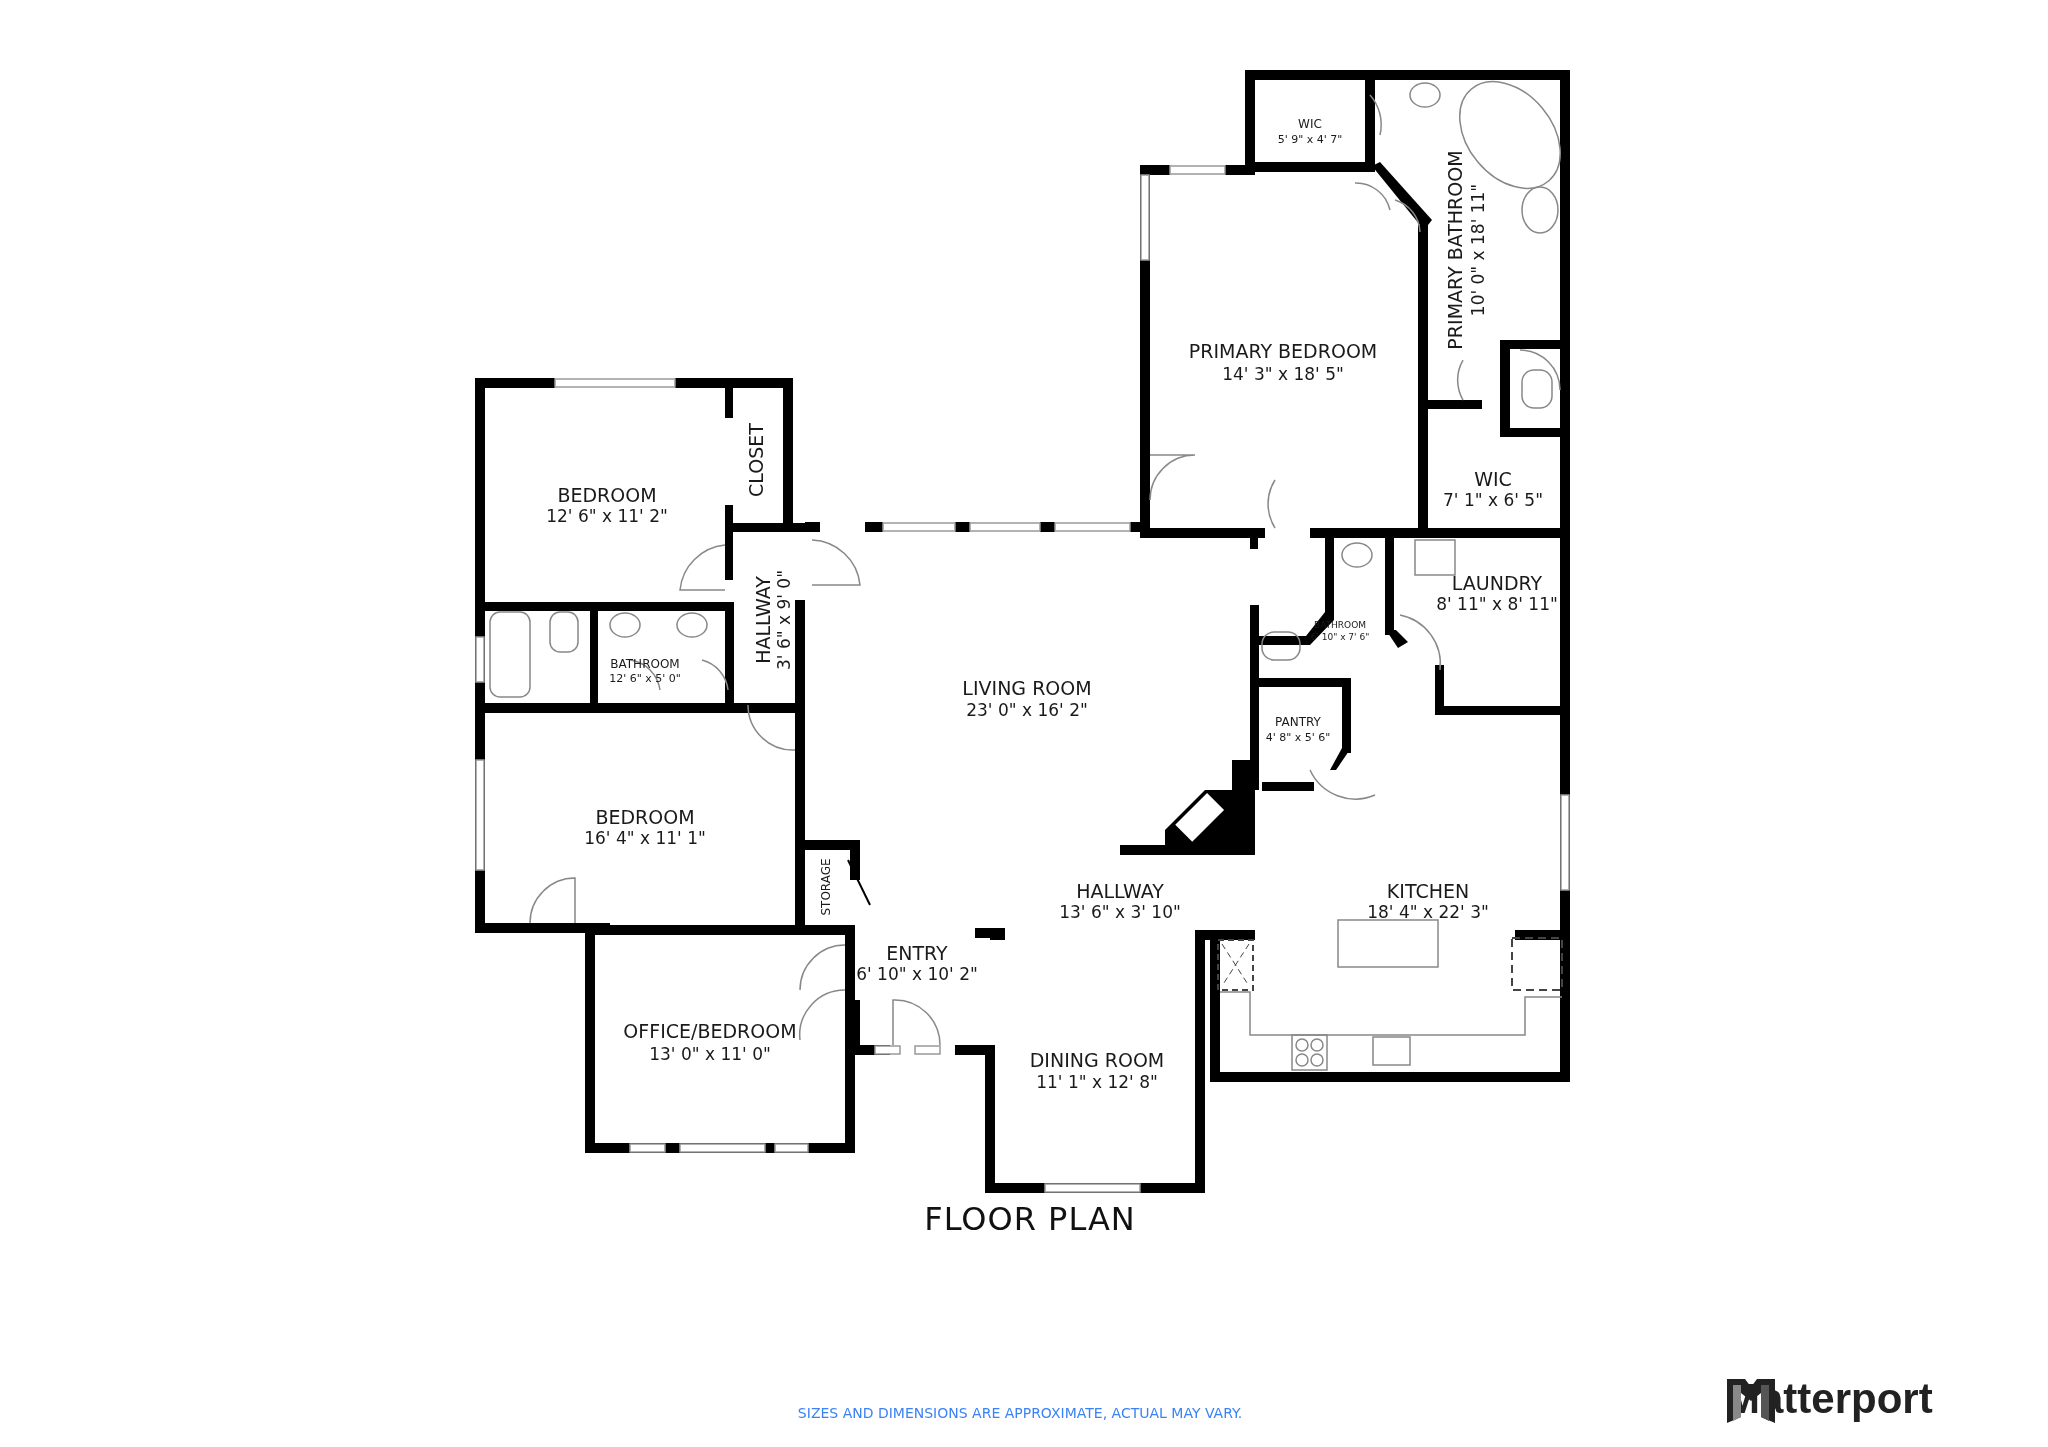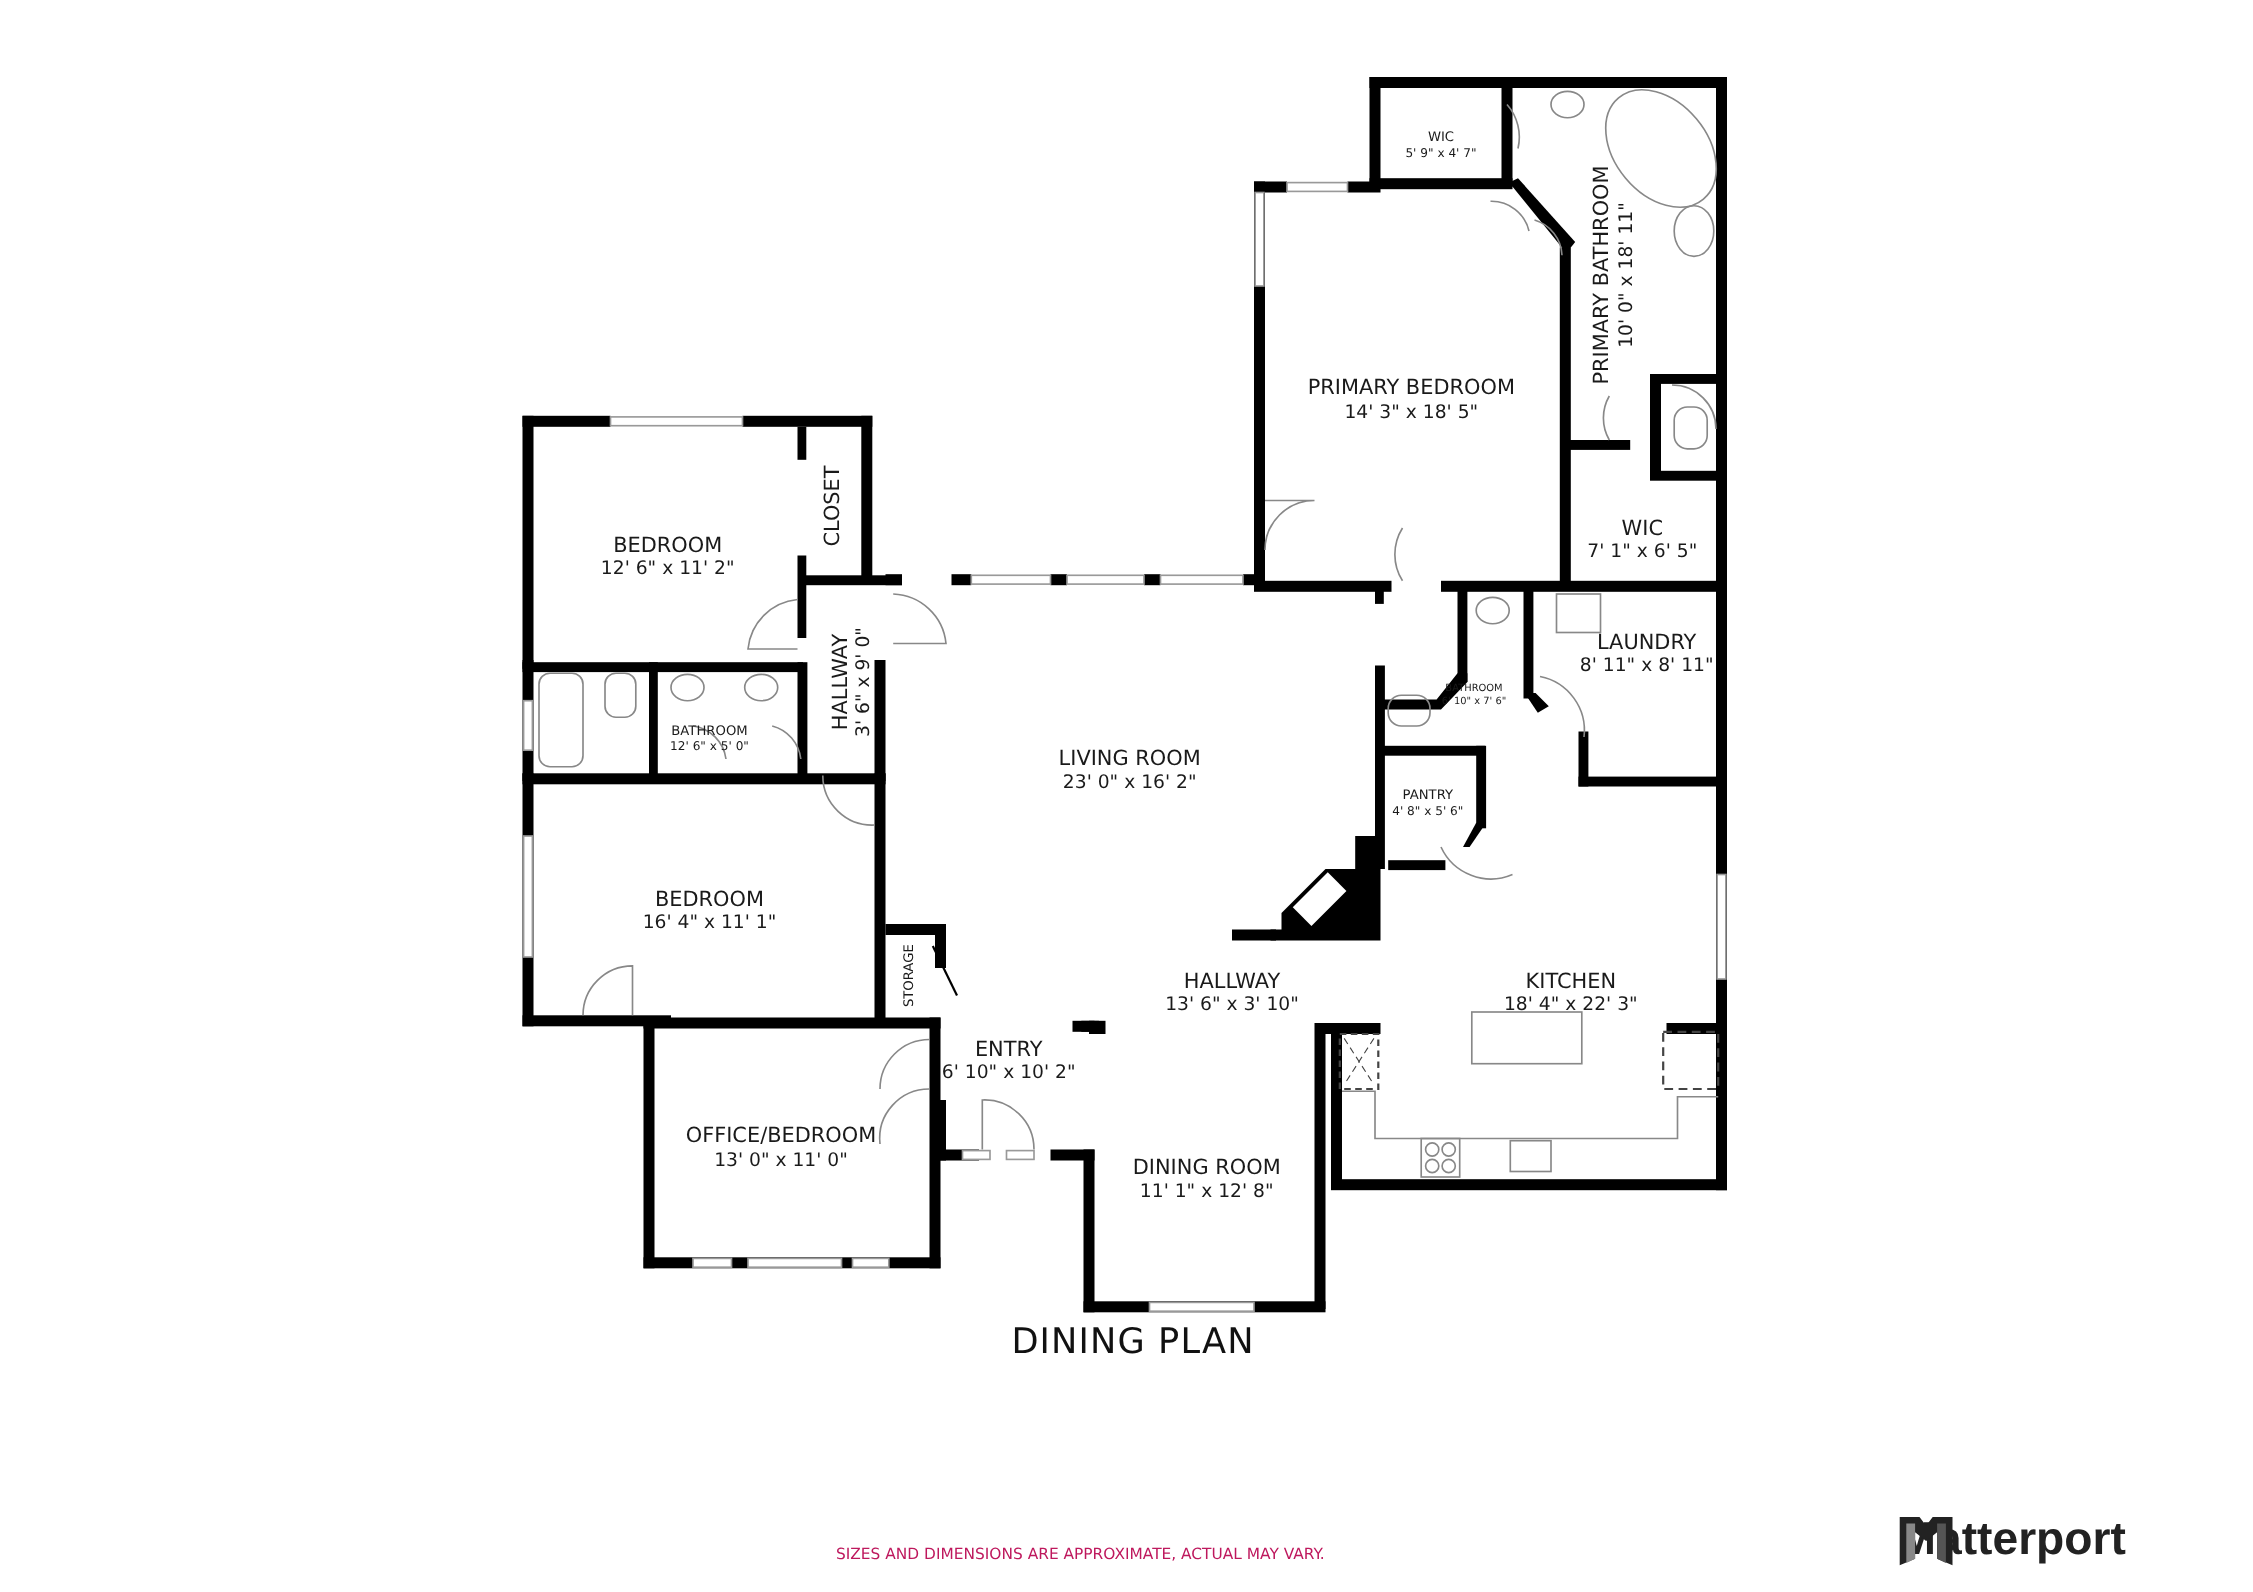--- a/index.html
+++ b/index.html
@@ -7,21 +7,21 @@
   svg{position:absolute;left:0;top:0;}
   .wall{fill:#000;}
   .thin{fill:none;stroke:#888;stroke-width:1.5;}
   .win{fill:#fff;stroke:#999;stroke-width:1.5;}
   .lbl{font-family:"DejaVu Sans",sans-serif;fill:#1a1a1a;text-anchor:middle;}
   .name{font-size:19px;}
   .dim{font-size:17px;}
   .sname{font-size:12px;}
   .sdim{font-size:11px;}
   .title{position:absolute;left:900px;top:1200px;width:260px;text-align:center;font-size:32px;color:#111;letter-spacing:1px;}
-  .disclaimer{position:absolute;left:760px;top:1405px;width:520px;font-size:14px;color:#be185d;}
+  .disclaimer{position:absolute;left:760px;top:1405px;width:520px;text-align:center;font-size:14px;color:#3b82f6;}
   .brand{position:absolute;left:1725px;top:1375px;display:flex;align-items:center;gap:12px;}
   .brand-text{font-family:"Liberation Sans",sans-serif;font-weight:bold;font-size:42px;color:#222;}
 </style>
 </head>
 <body>
 
 <svg width="2048" height="1447" viewBox="0 0 2048 1447">
 
   <g>
 
@@ -240,21 +240,21 @@
     <text class="lbl dim" x="917" y="980">6' 10" x 10' 2"</text>
 
     <text class="lbl name" x="710" y="1038">OFFICE/BEDROOM</text>
     <text class="lbl dim" x="710" y="1060">13' 0" x 11' 0"</text>
 
     <text class="lbl name" x="1097" y="1067">DINING ROOM</text>
     <text class="lbl dim" x="1097" y="1088">11' 1" x 12' 8"</text>
   </g>
 </svg>
 
-<div class="title">DINING PLAN</div>
+<div class="title">FLOOR PLAN</div>
 <div class="disclaimer">SIZES AND DIMENSIONS ARE APPROXIMATE, ACTUAL MAY VARY.</div>
 <div class="brand">
   <svg width="52" height="52" viewBox="0 0 52 52">
     <polygon points="2,4 20,4 26,12 32,4 50,4 50,48 36,42 36,18 26,26 16,18 16,42 2,48" fill="#222"></polygon>
     <polygon points="8,10 16,10 16,42 8,46" fill="#888"></polygon>
     <polygon points="36,10 44,10 44,46 36,42" fill="#555"></polygon>
   </svg>
   <span class="brand-text">Matterport</span>
 </div>
 

